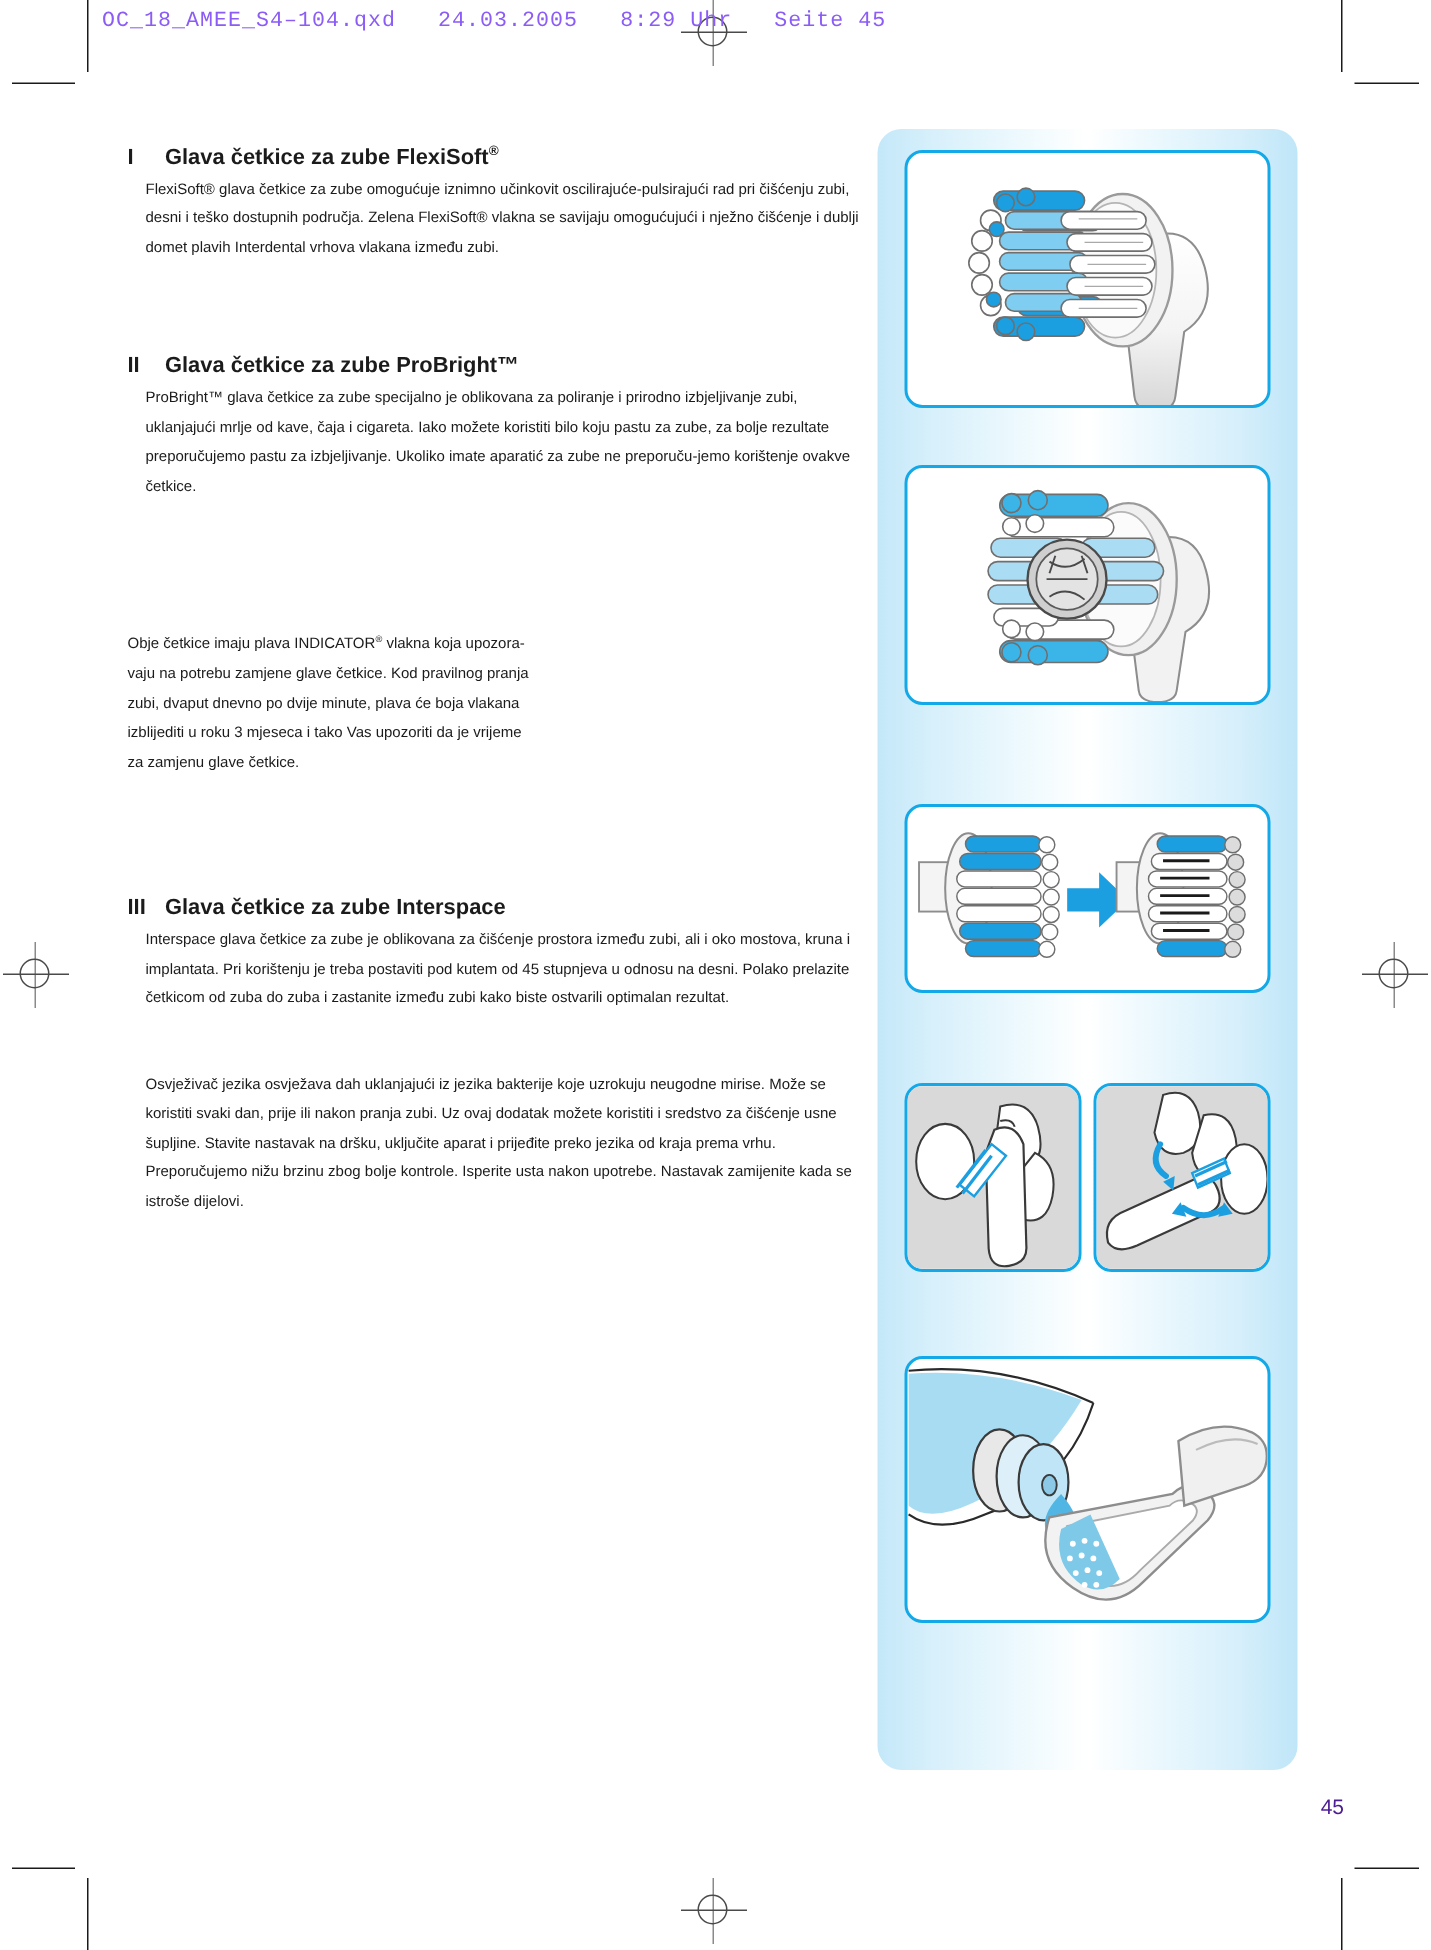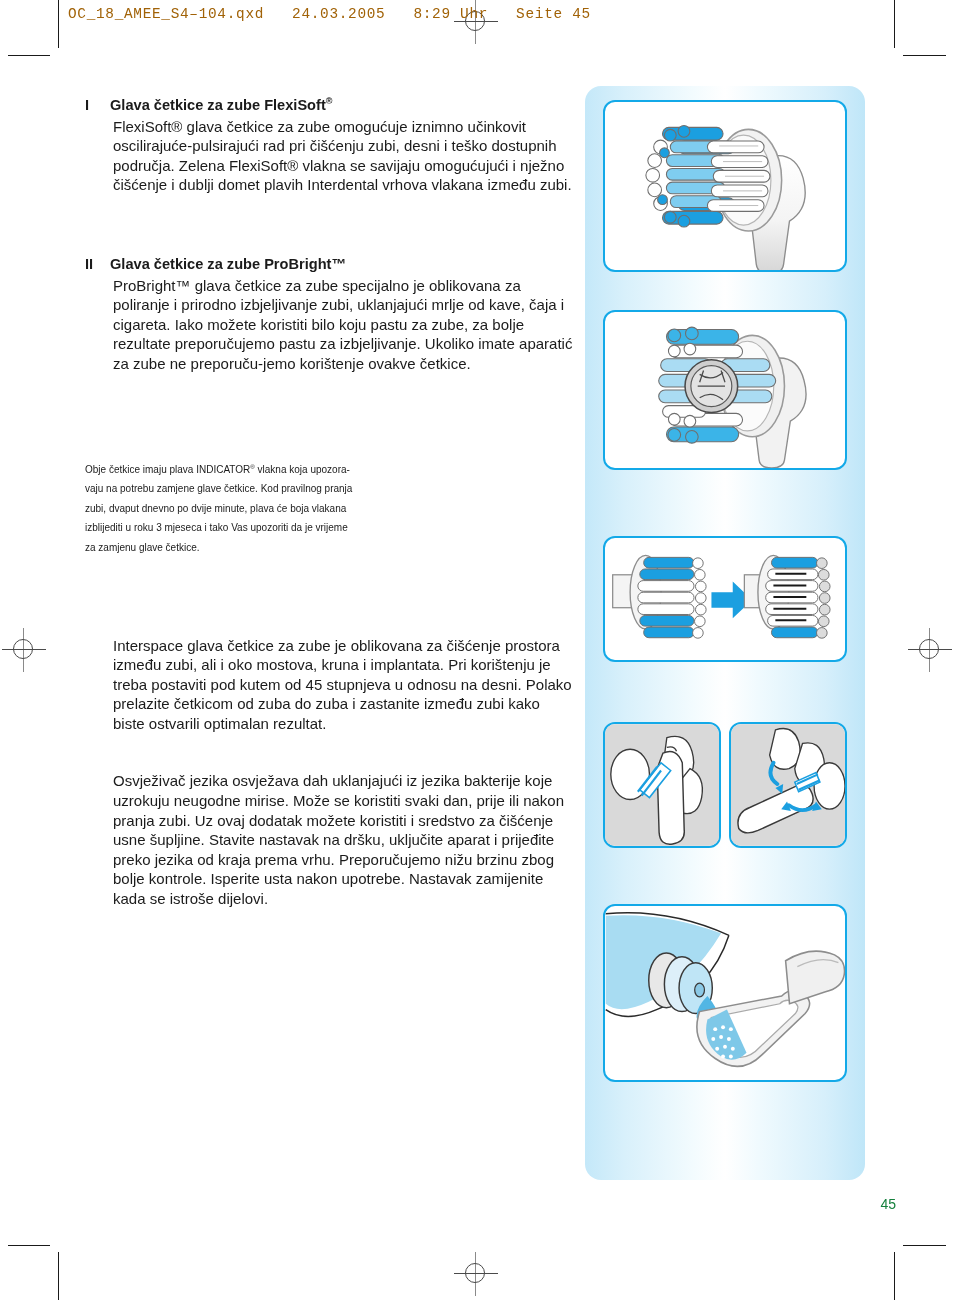--- a/index.html
+++ b/index.html
@@ -53,21 +53,21 @@
   }
 
   
   .page-header {
     position: absolute;
     left: 68px;
     top: 6px;
     font-family: "Liberation Mono", "DejaVu Sans Mono", monospace;
     font-size: 14.4px;
     letter-spacing: 0.7px;
-    color: #a16207;
+    color: #8b5cf6;
     white-space: pre;
     text-align: center;
   }
 
   
   .content {
     position: absolute;
     left: 85px;
     top: 96px;
     width: 490px;
@@ -80,23 +80,23 @@
     line-height: 19.6px;
     display: flex;
     margin-bottom: 1px;
   }
   .sec-num {
     width: 25px;
     flex: 0 0 25px;
   }
   .sec-title { flex: 1 1 auto; }
   .sec-body {
-    font-size: 15px;
+    font-size: 10px;
     line-height: 19.6px;
-    margin-left: 28px;
+    margin-left: 12px;
     white-space: pre-line;
   }
   .plain-body {
     font-size: 10px;
     line-height: 19.6px;
     white-space: pre-line;
   }
   sup {
     font-size: 0.62em;
     vertical-align: super;
@@ -141,21 +141,21 @@
   .panel-4a{ left: 18px; top: 636px; width: 118px; height: 126px; }
   .panel-4b{ left: 144px;top: 636px; width: 118px; height: 126px; }
   .panel-5 { left: 18px; top: 818px; width: 244px; height: 178px; }
 
   
   .page-number {
     position: absolute;
     right: 58px;
     top: 1196px;
     font-size: 14px;
-    color: #15803d;
+    color: #4c1d95;
   }
 </style>
 </head>
 <body>
 
 <div class="rule-v" style="left:58px;  top:0;    height:48px;"></div>
 <div class="rule-h" style="left:8px;   top:55px; width:42px;"></div>
 <div class="rule-v" style="left:894px; top:0;    height:48px;"></div>
 <div class="rule-h" style="left:903px; top:55px; width:43px;"></div>
 <div class="rule-v" style="left:58px;  top:1252px; height:48px;"></div>
@@ -207,20 +207,24 @@
     <div class="gap-sm"></div>
   </div>
 
   <div class="gap-xl"></div>
 
   <div class="plain-body">Obje četkice imaju plava INDICATOR<sup>®</sup> vlakna koja upozora-<br>vaju na potrebu zamjene glave četkice. Kod pravilnog pranja<br>zubi, dvaput dnevno po dvije minute, plava će boja vlakana<br>izblijediti u roku 3 mjeseca i tako Vas upozoriti da je vrijeme<br>za zamjenu glave četkice.</div>
 
   <div class="gap-lg" style="height:78px;"></div>
 
   <div class="section">
+    <div class="sec-head">
+      <span class="sec-num">III</span>
+      <span class="sec-title">Glava četkice za zube Interspace</span>
+    </div>
     <div class="sec-body">Interspace glava četkice za zube je oblikovana za čišćenje prostora između zubi, ali i oko mostova, kruna i implantata. Pri korištenju je treba postaviti pod kutem od 45 stupnjeva u odnosu na desni. Polako prelazite četkicom od zuba do zuba i zastanite između zubi kako biste ostvarili optimalan rezultat.</div>
   </div>
 
   <div class="gap-md" style="height:38px;"></div>
 
   <div class="section">
     <div class="sec-body">Osvježivač jezika osvježava dah uklanjajući iz jezika bakterije koje uzrokuju neugodne mirise. Može se koristiti svaki dan, prije ili nakon pranja zubi. Uz ovaj dodatak možete koristiti i sredstvo za čišćenje usne šupljine. Stavite nastavak na dršku, uključite aparat i prijeđite preko jezika od kraja prema vrhu. Preporučujemo nižu brzinu zbog bolje kontrole. Isperite usta nakon upotrebe. Nastavak zamijenite kada se istroše dijelovi.</div>
   </div>
 
 </div>

